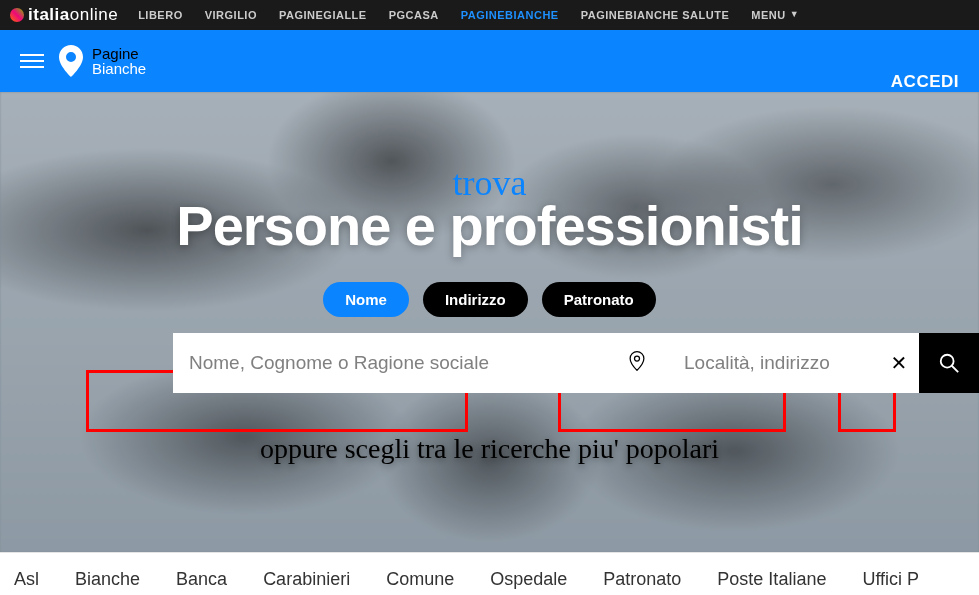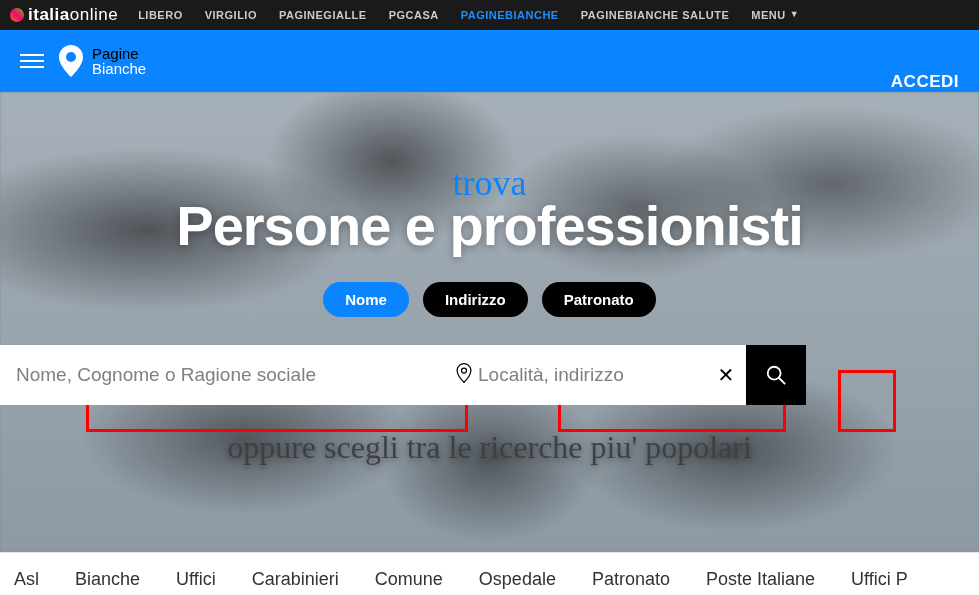--- a/index.html
+++ b/index.html
@@ -41,39 +41,39 @@
     filter: blur(1px);
   }
   .hero-overlay { position: absolute; inset: 0; background: rgba(0,0,0,.08); }
   .hero-content { position: relative; z-index: 2; text-align: center; padding-top: 70px; }
   .script-trova { color: #0a84ff; font-family: 'Brush Script MT', cursive; font-size: 36px; }
   .hero-title { color: #fff; font-size: 56px; font-weight: 900; letter-spacing: -1px; margin-top: -6px; line-height: 1; text-shadow: 0 2px 8px rgba(0,0,0,.3); }
   .tabs { display: flex; justify-content: center; gap: 14px; margin-top: 28px; }
   .tab { background: #000; color: #fff; border-radius: 20px; padding: 9px 22px; font-size: 15px; font-weight: bold; cursor: pointer; }
   .tab.active { background: #0a84ff; }
 
-  .searchbar-wrap { display: flex; justify-content: flex-start; margin-top: 28px; }
+  .searchbar-wrap { display: flex; justify-content: flex-end; margin-top: 16px; }
   .searchbar { display: flex; background: #fff; width: 806px; height: 60px; position: relative; }
   .search-name { flex: 1; border: none; font-size: 19px; padding: 0 16px; outline: none; color: #333; }
   .search-name::placeholder { color: #808080; }
-  .search-loc-wrap { display: flex; align-items: center; width: 262px; }
+  .search-loc-wrap { display: flex; align-items: center; width: 262px; gap: 33px; }
   .loc-icon { padding: 0 6px 0 12px; color: #333; }
   .search-loc { border: none; font-size: 19px; width: 175px; outline: none; color: #333; }
   .search-loc::placeholder { color: #808080; }
   .clear-btn { width: 40px; display: flex; align-items: center; justify-content: center; font-size: 20px; cursor: pointer; color: #000; }
   .search-btn { width: 60px; background: #000; display: flex; align-items: center; justify-content: center; cursor: pointer; }
   .search-btn svg { width: 22px; height: 22px; }
 
   
   .redbox { position: absolute; border: 3px solid #f00; pointer-events: none; }
   .redbox.r1 { left: 86px; top: 278px; width: 382px; height: 62px; }
   .redbox.r2 { left: 558px; top: 278px; width: 228px; height: 62px; }
   .redbox.r3 { left: 838px; top: 278px; width: 58px; height: 62px; }
 
-  .script-popular { color: #404040; font-family: 'Brush Script MT', cursive; font-size: 32px; margin-top: 24px; text-shadow: 0 2px 6px rgba(0,0,0,.4); }
+  .script-popular { color: #000000; font-family: 'Brush Script MT', cursive; font-size: 28px; margin-top: 40px; text-shadow: 0 2px 6px rgba(0,0,0,.4); }
 
   
   .popular { background: #fff; height: 53px; display: flex; align-items: center; padding: 0 14px; font-size: 18px; color: #333; overflow: hidden; white-space: nowrap; gap: 36px; border-top: 1px solid #e5e5e5; }
   .popular span { cursor: pointer; text-align: right; }
 </style>
 </head>
 <body>
 
 <div class="topbar">
   <div class="topbar-logo">
@@ -150,20 +150,20 @@
   </div>
 
   <div class="redbox r1"></div>
   <div class="redbox r2"></div>
   <div class="redbox r3"></div>
 </div>
 
 <div class="popular">
   <span>Asl</span>
   <span>Bianche</span>
-  <span>Uffici</span>
+  <span>Banca</span>
   <span>Carabinieri</span>
   <span>Comune</span>
   <span>Ospedale</span>
   <span>Patronato</span>
   <span>Poste Italiane</span>
   <span>Uffici P</span>
 </div>
 
 </body></html>

